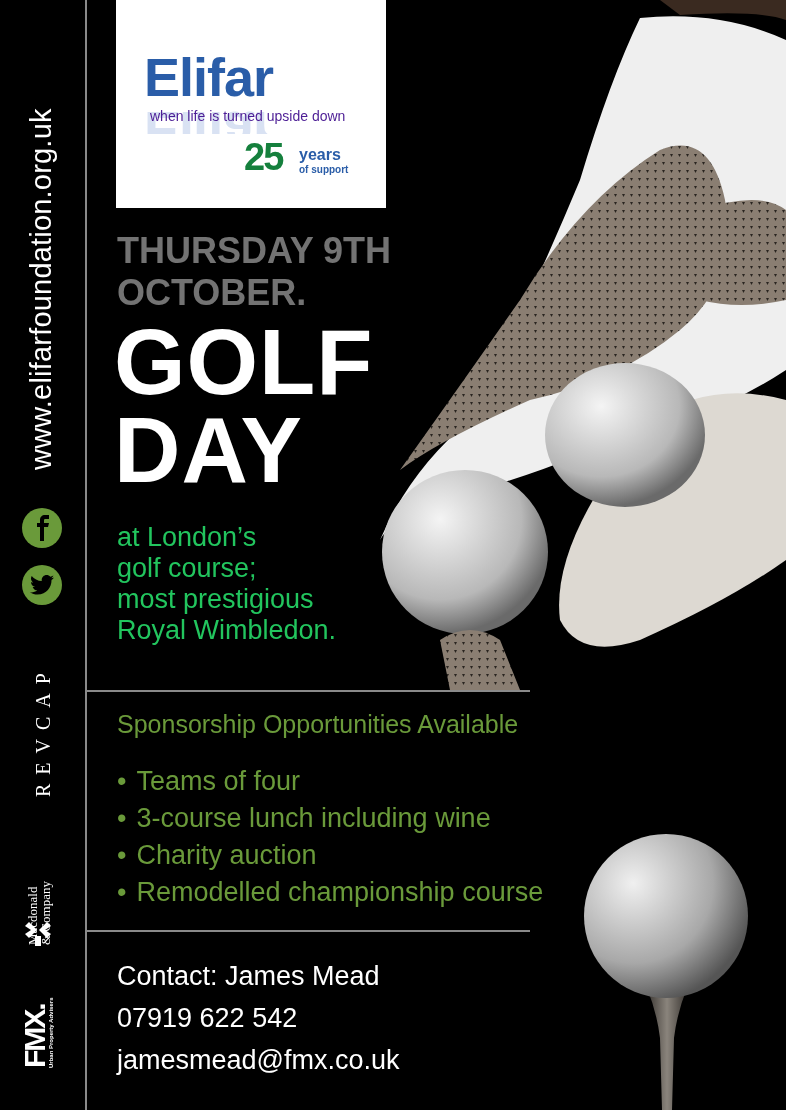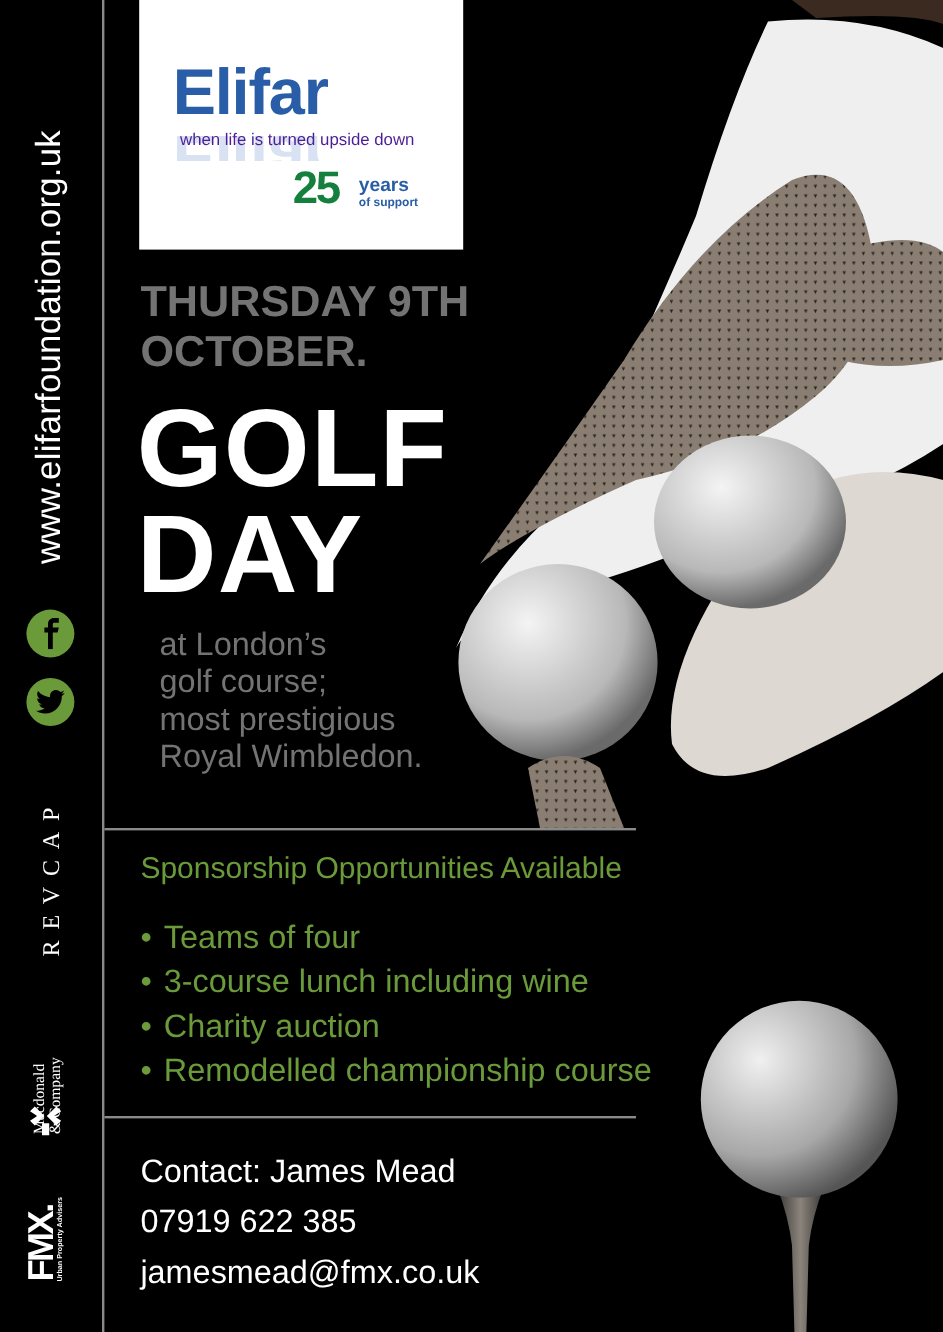--- a/index.html
+++ b/index.html
@@ -22,22 +22,22 @@
 
     .logo { position:absolute; left:116px; top:0; width:270px; height:208px; background:#fff; }
     .logo .brand { position:absolute; left:28px; top:46px; font-size:54px; font-weight:bold; color:#2a5da8; letter-spacing:-1px; }
     .logo .brand-mirror { position:absolute; left:28px; top:100px; font-size:54px; font-weight:bold; color:#c9d6ee; letter-spacing:-1px; transform:scaleY(-1); opacity:0.7; clip-path:inset(45% 0 0 0); }
     .logo .tag { position:absolute; left:34px; top:108px; font-size:14px; color:#4c1d95; white-space:nowrap; }
     .logo .n25 { position:absolute; left:128px; top:136px; font-size:38px; font-weight:bold; color:#15803d; letter-spacing:-2px; }
     .logo .years { position:absolute; left:183px; top:148px; font-size:16px; font-weight:bold; color:#2a5da8; line-height:14px; }
     .logo .support { position:absolute; left:183px; top:164px; font-size:10px; font-weight:bold; color:#2a5da8; }
 
     .date { position:absolute; left:117px; top:230px; color:#737373; font-weight:bold; font-size:36px; line-height:42px; }
-    .title { position:absolute; left:114px; top:330px; color:#fff; font-weight:bold; font-size:92px; line-height:88px; letter-spacing:1px; }
-    .venue { position:absolute; left:117px; top:522px; color:#737373; font-size:27px; line-height:31px;margin-left:16px; }
+    .title { position:absolute; left:114px; top:318px; color:#fff; font-weight:bold; font-size:92px; line-height:88px; letter-spacing:1px; }
+    .venue { position:absolute; left:117px; top:522px; color:#22c55e; font-size:27px; line-height:31px; }
 
     .sponsor { position:absolute; left:117px; top:710px; color:#6a9a3a; font-weight:normal; font-size:25px; }
     .bullets { position:absolute; left:117px; top:763px; color:#6a9a3a; font-size:27px; line-height:37px; list-style:none; margin:0; padding:0; }
     .bullets li::before { content:"\2022"; margin-right:10px; }
 
     .contact { position:absolute; left:117px; top:955px; color:#fff; font-size:27px; line-height:42px; }
 
     .photo-glove { position:absolute; left:380px; top:0; width:406px; height:690px; }
     .photo-ball { position:absolute; left:582px; top:828px; width:168px; height:282px; }
   </style>
@@ -107,21 +107,21 @@
 <div class="sponsor">Sponsorship Opportunities Available</div>
 <ul class="bullets">
   <li>Teams of four</li>
   <li>3-course lunch including wine</li>
   <li>Charity auction</li>
   <li>Remodelled championship course</li>
 </ul>
 
 <div class="contact">
   <div>Contact: James Mead</div>
-  <div>07919 622 385</div>
+  <div>07919 622 542</div>
   <div>jamesmead@fmx.co.uk</div>
 </div>
 
 <svg class="photo-glove" viewBox="0 0 406 690">
   <defs>
     <radialGradient id="ballg" cx="35%" cy="30%" r="70%">
       <stop offset="0%" stop-color="#f4f4f4"></stop>
         <stop offset="70%" stop-color="#b8b8b8"></stop>
         <stop offset="100%" stop-color="#6a6a6a"></stop>
     </radialGradient>

